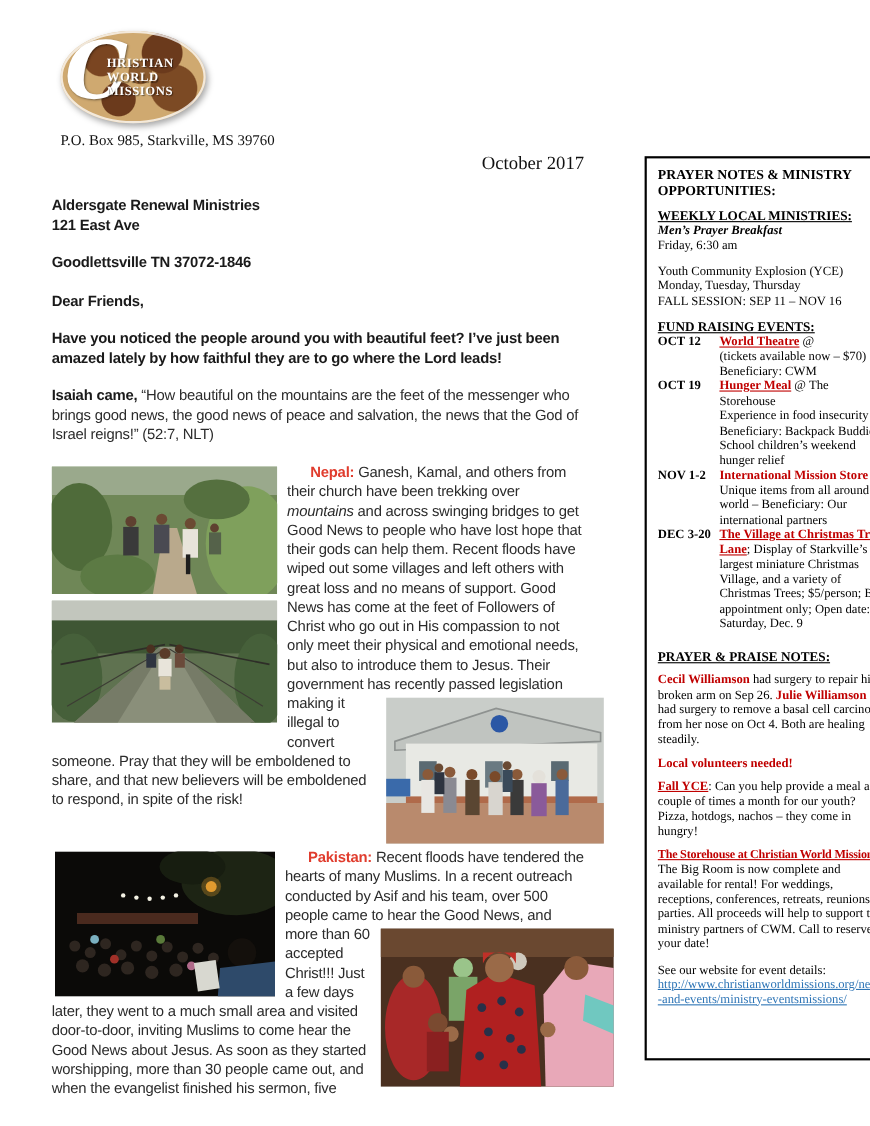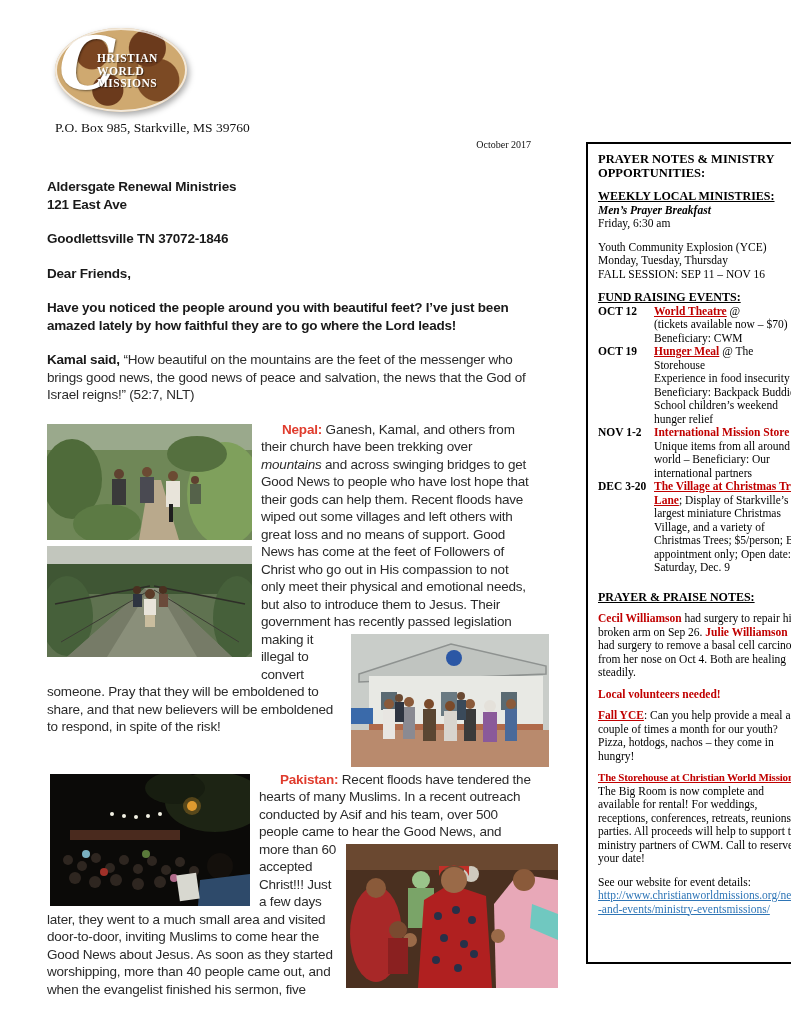--- a/index.html
+++ b/index.html
@@ -19,21 +19,21 @@
     box-shadow: inset 0 0 0 2px rgba(255,255,255,.75), 2px 3px 6px rgba(0,0,0,.35);}
   .logo-c{position:absolute;left:4px;top:-6px;font-family:"DejaVu Serif",serif;
     font-style:italic;font-weight:bold;font-size:72px;line-height:84px;color:#ffffff;
     text-shadow:1px 1px 2px rgba(0,0,0,.45);}
   .logo-text{position:absolute;left:42px;top:24px;font-family:"Liberation Serif",serif;
     font-weight:bold;font-size:11.5px;line-height:12.5px;color:#ffffff;letter-spacing:.5px;
     text-shadow:1px 1px 1px rgba(0,0,0,.5);}
   .hdr-address{position:absolute;left:55px;top:120px;font-family:"Liberation Serif",serif;
     font-size:13.5px;color:#111;}
   .hdr-date{position:absolute;left:47px;top:139px;width:484px;text-align:right;
-    font-family:"Liberation Serif",serif;font-size:10px;color:#111;}
+    font-family:"Liberation Serif",serif;font-size:17px;color:#111;}
 
   
   .main-col{position:absolute;left:47px;top:178px;width:484px;
     font-size:13.5px;line-height:17.5px;letter-spacing:-0.2px;}
   .addr{font-weight:bold;color:#1a1a1a;}
   .mb{margin-bottom:17px;}
   .para-bold{font-weight:bold;color:#1a1a1a;}
   .lead-bold{font-weight:bold;color:#1a1a1a;}
   .red-label{font-weight:bold;color:#e03c2d;padding-left:21px;}
   .it{font-style:italic;}
@@ -86,21 +86,21 @@
   <div class="main-col">
     <div class="addr">
       <div>Aldersgate Renewal Ministries</div>
       <div class="mb">121 East Ave</div>
       <div class="mb">Goodlettsville TN 37072-1846</div>
       <div class="mb">Dear Friends,</div>
     </div>
 
     <div class="para-bold mb">Have you noticed the people around you with beautiful feet?  I’ve just been amazed lately by how faithful they are to go where the Lord leads!</div>
 
-    <div class="mb"><span class="lead-bold">Kamal said, </span><span>“How beautiful on the mountains are the feet of the messenger who brings good news, the good news of peace and salvation, the news that the God of Israel reigns!”  (52:7, NLT)</span></div>
+    <div class="mb"><span class="lead-bold">Isaiah came, </span><span>“How beautiful on the mountains are the feet of the messenger who brings good news, the good news of peace and salvation, the news that the God of Israel reigns!”  (52:7, NLT)</span></div>
 
     <div class="section">
       <div class="ph-stack">
         <svg class="photo" width="205" height="116" viewBox="0 0 205 116">
           <rect width="205" height="116" fill="#6f8757"></rect>
           <rect width="205" height="26" fill="#9aa98c"></rect>
           <ellipse cx="25" cy="55" rx="30" ry="40" fill="#4f6b3a"></ellipse>
           <ellipse cx="178" cy="70" rx="38" ry="52" fill="#7fa05c"></ellipse>
           <ellipse cx="150" cy="30" rx="30" ry="18" fill="#55703f"></ellipse>
           <ellipse cx="60" cy="100" rx="34" ry="20" fill="#5c7a44"></ellipse>
@@ -246,21 +246,21 @@
               <circle cx="128" cy="110" r="4"></circle>
           </g>
           <circle cx="108" cy="36" r="13" fill="#9a6a48"></circle>
           <path d="M93 32 A16 16 0 0 1 123 32 L123 22 L93 22 Z" fill="#c03028"></path>
           <circle cx="64" cy="96" r="7" fill="#9a6a48"></circle>
           <circle cx="152" cy="92" r="7" fill="#9a6a48"></circle>
           <circle cx="52" cy="86" r="9" fill="#7a4a30"></circle>
             <rect x="42" y="94" width="20" height="36" fill="#8a2020"></rect>
         </svg>
       </span>
-      <span>accepted Christ!!!  Just a few days later, they went to a much small area and visited door-to-door, inviting Muslims to come hear the Good News about Jesus.  As soon as they started worshipping, more than 40 people came out, and when the evangelist finished his sermon, five</span>
+      <span>accepted Christ!!!  Just a few days later, they went to a much small area and visited door-to-door, inviting Muslims to come hear the Good News about Jesus.  As soon as they started worshipping, more than 30 people came out, and when the evangelist finished his sermon, five</span>
     </div>
   </div>
 
   <div class="sidebar">
     <div class="sb-title">PRAYER NOTES &amp; MINISTRY OPPORTUNITIES:</div>
 
     <div class="sb-block">
       <div class="sb-h">WEEKLY LOCAL MINISTRIES:</div>
       <div class="sb-bi">Men’s Prayer Breakfast</div>
       <div>Friday, 6:30 am</div>

